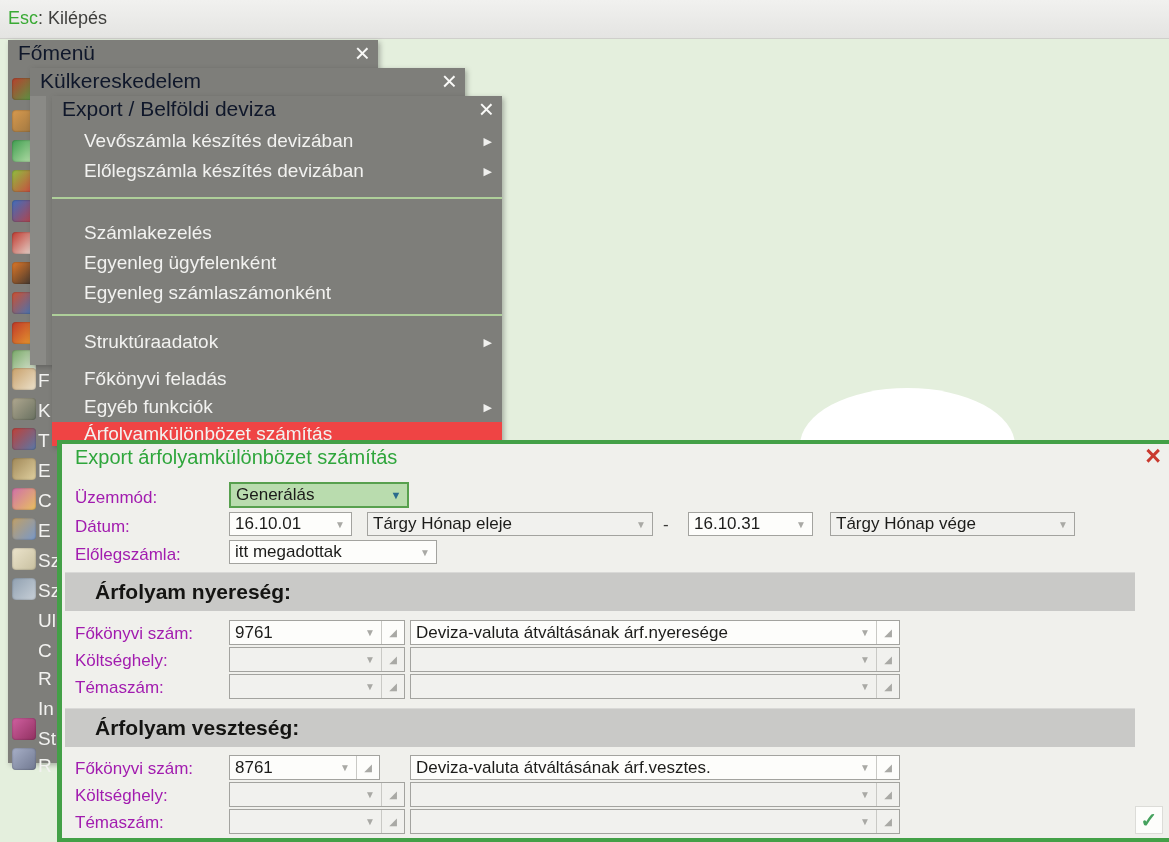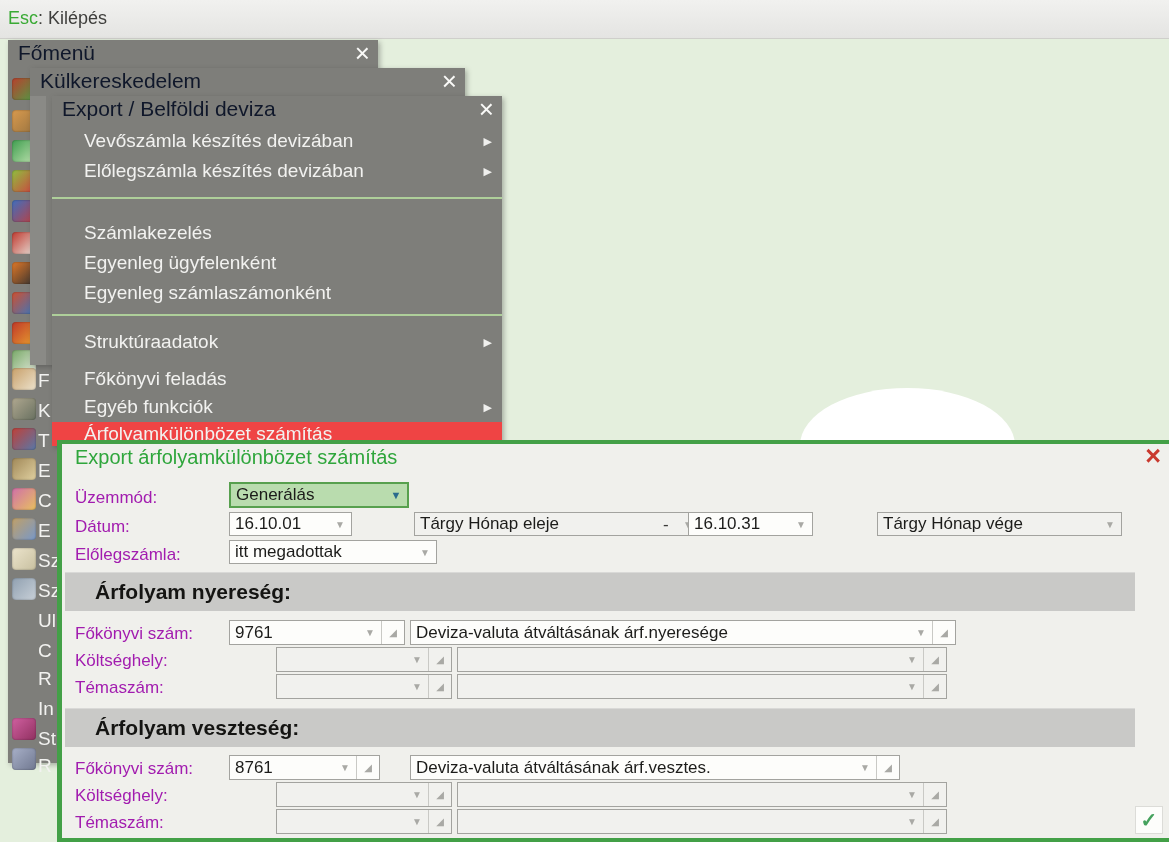--- a/index.html
+++ b/index.html
@@ -40,21 +40,21 @@
   .dlg-close{position:absolute;right:8px;top:-2px;font-size:27px;font-weight:bold;color:#c9392e;cursor:pointer;line-height:28px;}
   .dlbl{position:absolute;font-size:17px;color:#a21caf;white-space:nowrap;}
   .dash{position:absolute;font-size:17px;color:#3a3a38;}
 
   .combo{position:absolute;display:flex;align-items:stretch;border:1px solid #a3a39f;
     background:#fdfdfb;box-sizing:border-box;font-size:17px;color:#1c1c1a;}
   .combo .cv{flex:1;padding:0 5px;white-space:nowrap;overflow:hidden;display:flex;align-items:center;}
   .combo .cda{width:22px;display:flex;align-items:center;justify-content:center;font-size:10px;color:#a9a9a5;cursor:pointer;}
   .combo .clk{width:22px;display:flex;align-items:center;justify-content:center;font-size:10px;color:#a9a9a5;
     border-left:1px solid #c9c9c5;cursor:pointer;}
-  .combo.gray{background:#f1f1ee;margin-left:47px;}
+  .combo.gray{background:#f1f1ee;}
   .combo.sel{background:#b9dcae;border:2px solid #57a04e;}
   .combo.sel .cda{color:#2a6b8d;font-size:11px;}
 
   .secbar{position:absolute;left:3px;width:1070px;height:38px;background:#c9c9c7;
     border-top:1px solid #d9d9d7;}
   .secbar .sectxt{position:absolute;left:30px;top:0;line-height:38px;font-size:21px;font-weight:bold;color:#141412;white-space:nowrap;}
 
   .okbtn{position:absolute;right:6px;bottom:4px;width:26px;height:26px;background:#fdfdfb;
     border:1px solid #dcdcd8;display:flex;align-items:center;justify-content:center;
     font-size:20px;font-weight:bold;color:#46a25e;cursor:pointer;}
@@ -175,21 +175,21 @@
     <div class="secbar" style="top:128px">
       <span class="sectxt">Árfolyam nyereség:</span>
     </div>
 
     <div class="dlbl" style="left:13px;top:180px">Főkönyvi szám:</div>
     <div class="combo" style="left:167px;top:176px;width:176px;height:25px">
       <span class="cv">9761</span>
       <span class="cda">▼</span>
       <span class="clk">◢</span>
     </div>
-    <div class="combo" style="left:348px;top:176px;width:546px;height:25px">
+    <div class="combo" style="left:348px;top:176px;width:490px;height:25px">
       <span class="cv">Deviza-valuta átváltásának árf.nyeresége</span>
       <span class="cda">▼</span>
       <span class="clk">◢</span>
     </div>
 
     <div class="dlbl" style="left:13px;top:207px">Költséghely:</div>
     <div class="combo gray" style="left:167px;top:203px;width:176px;height:25px">
       <span class="cv"></span>
       <span class="cda">▼</span>
       <span class="clk">◢</span>

